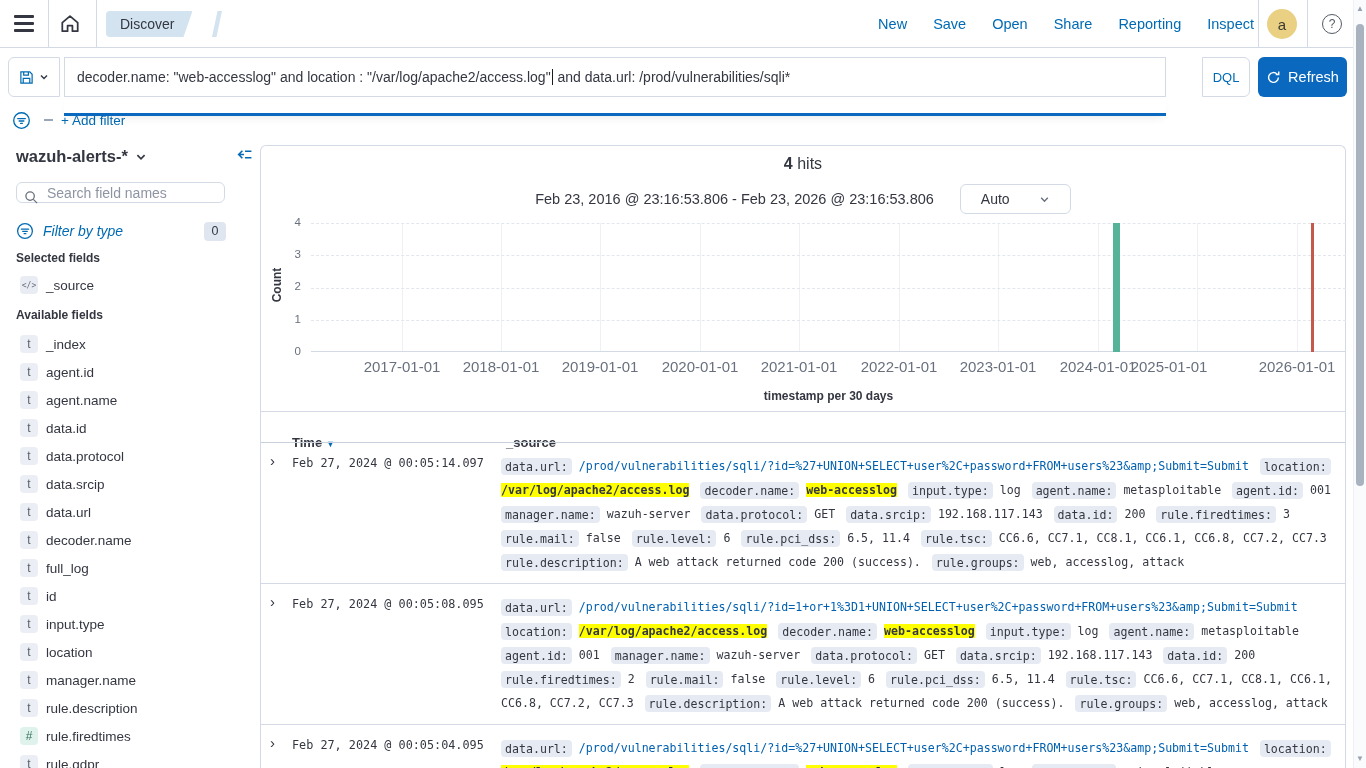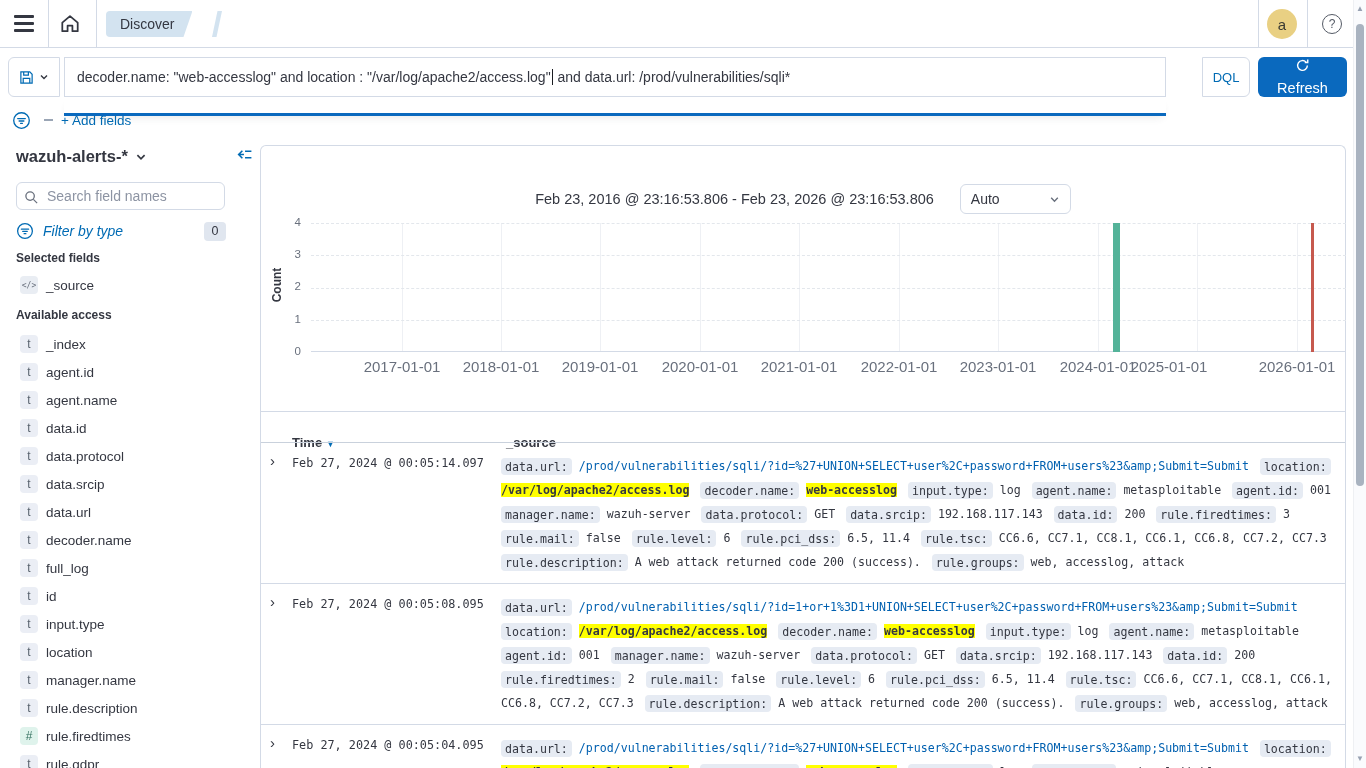--- a/index.html
+++ b/index.html
@@ -31,30 +31,30 @@
   .savequery{position:absolute;left:8px;top:57px;width:52px;height:40px;border:1px solid var(--border);
     border-radius:6px 0 0 6px;background:#fff;display:flex;align-items:center;justify-content:center;gap:5px;}
   .queryinput{position:absolute;left:64px;top:57px;width:1102px;height:40px;border:1px solid var(--border);
     background:#fff;font-size:14px;line-height:38px;padding:0 12px;white-space:nowrap;overflow:hidden;}
   .caret{display:inline-block;width:1px;height:16px;background:#1a1c21;vertical-align:-3px;margin:0 1px;}
   .dqlbox{position:absolute;left:1166px;top:57px;width:48px;height:40px;border:1px solid var(--border);
     border-radius:0 6px 6px 0;background:#fff;color:var(--link);font-size:13px;
     display:flex;align-items:center;justify-content:center;margin-left:36px;}
   .refreshbtn{position:absolute;left:1258px;top:57px;width:89px;height:40px;border:none;border-radius:6px;
     background:var(--btn);color:#fff;font-size:14.5px;font-family:"Liberation Sans",sans-serif;
-    display:flex;align-items:center;justify-content:center;gap:7px;cursor:pointer;flex-direction:column;}
+    display:flex;align-items:center;justify-content:center;gap:7px;cursor:pointer;}
   .suggestoverlay{position:absolute;left:64px;top:97px;width:1102px;height:19px;background:#fff;
     border-bottom:3px solid var(--btn);box-shadow:0 5px 8px -4px rgba(52,55,65,.12);}
   .filterrow{position:absolute;left:12px;top:110px;height:20px;display:flex;align-items:center;}
   .filterdash{width:9px;height:2px;background:#9aa5b5;margin:0 8px 0 13px;}
   .addfilter{color:var(--link);font-size:13.5px;}
   
   .idxtitle{position:absolute;left:16px;top:147px;font-size:16.5px;font-weight:bold;display:flex;align-items:center;gap:7px;}
   .collapseicon{position:absolute;left:236px;top:146px;}
-  .fieldsearch{position:absolute;left:16px;top:182px;width:209px;height:28px;border:1px solid var(--border);
+  .fieldsearch{position:absolute;left:16px;top:182px;width:209px;height:21px;border:1px solid var(--border);
     border-radius:6px;background:#fff;font-size:14px;color:var(--text);padding:0 8px 0 30px;
     font-family:"Liberation Sans",sans-serif;}
   .fieldsearch::placeholder{color:#8d94a3;}
   .searchglyph{position:absolute;left:24px;top:190px;}
   .typefilter{position:absolute;left:16px;top:221px;width:210px;height:20px;display:flex;align-items:center;gap:9px;}
   .typefilter .lbl{color:var(--link);font-size:14px;flex:1;font-style:italic;}
   .cntbadge{width:22px;height:19px;border-radius:4px;background:#e0e6ef;color:var(--text);font-size:12.5px;
     display:flex;align-items:center;justify-content:center;}
   .sideheading{position:absolute;left:16px;font-size:12px;font-weight:bold;color:var(--text);}
   .srcrow{position:absolute;left:20px;top:276px;display:flex;align-items:center;gap:8px;}
@@ -67,21 +67,21 @@
   .tok.number{background:#dff3ec;color:#357160;}
   .fielditem .fn{font-size:13.5px;color:var(--text);}
   
   .panel{position:absolute;left:260px;top:145px;width:1086px;height:624px;background:#fff;
     border:1px solid var(--border);border-bottom:none;border-radius:6px 6px 0 0;}
   .hits{position:absolute;left:0;top:9px;width:100%;text-align:center;font-size:16px;}
   .hits b{font-weight:bold;}
   .rangerow{position:absolute;left:0;top:38px;width:100%;display:flex;align-items:center;justify-content:center;gap:26px;}
   .rangetext{font-size:14.5px;}
   .intervalsel{width:111px;height:30px;border:1px solid var(--border);border-radius:6px;background:#fff;
-    display:flex;align-items:center;justify-content:space-between;padding:0 10px;font-size:14px;cursor:pointer;}
+    display:flex;align-items:center;justify-content:space-between;padding:0 20px;font-size:14px;cursor:pointer;}
   .plot{position:absolute;left:50px;top:77px;width:1035px;height:129px;border-bottom:1px solid var(--border);}
   .vg{position:absolute;top:0;bottom:0;width:1px;background:#eef0f4;}
   .hg{position:absolute;left:0;right:0;border-top:1px dashed #e3e7ec;}
   .bar{position:absolute;background:var(--green);}
   .timemarker{position:absolute;background:var(--red);}
   .ytick{position:absolute;width:40px;text-align:right;font-size:11.5px;color:var(--sub);left:0;}
   .xtick{position:absolute;width:80px;text-align:center;font-size:15px;color:var(--sub);top:212px;}
   .countlabel{position:absolute;left:-24px;top:132px;width:80px;text-align:center;font-size:12px;font-weight:bold;
     transform:rotate(-90deg);}
   .xlabel{position:absolute;left:50px;top:243px;width:1035px;text-align:center;font-size:12px;font-weight:bold;}
@@ -118,20 +118,28 @@
     </div>
   <div class="vdiv" style="left:48px"></div>
   <div class="homeicon">
     <svg width="22" height="22" viewBox="0 0 20 20">
         <path d="M3 8.8 L10 2.8 L17 8.8 V16.5 H12.2 V11.5 H7.8 V16.5 H3 Z" fill="none" stroke="#343741" stroke-width="1.6" stroke-linejoin="round"></path>
       </svg>
   </div>
   <div class="vdiv" style="left:96px"></div>
   <div class="crumb">Discover</div>
   <div class="crumbtail"></div>
+  <div class="navlinks">
+    <span>New</span>
+    <span>Save</span>
+    <span>Open</span>
+    <span>Share</span>
+    <span>Reporting</span>
+    <span>Inspect</span>
+  </div>
   <div class="vdiv" style="left:1258px"></div>
   <div class="avatar">a</div>
   <div class="vdiv" style="left:1307px"></div>
   <div class="helpbtn">?</div>
 </div>
 
 <div class="savequery">
   <svg width="15" height="15" viewBox="0 0 16 16">
       <path d="M2 2 h9.5 L14 4.5 V14 H2 Z M5 2 v3.5 h5 V2 M4.5 14 v-5 h7 v5" fill="none" stroke="#006bb4" stroke-width="1.3"></path>
     </svg>
@@ -148,21 +156,21 @@
     </svg>
   <span>Refresh</span>
 </button>
 
 <div class="filterrow">
   <svg width="19" height="19" viewBox="0 0 20 20">
       <circle cx="10" cy="10" r="8.2" fill="none" stroke="#006bb4" stroke-width="1.4"></circle>
       <path d="M6 8 h8 M7.5 10.5 h5 M9 13 h2" stroke="#006bb4" stroke-width="1.4" stroke-linecap="round"></path>
     </svg>
   <div class="filterdash"></div>
-  <span class="addfilter">+ Add fields</span>
+  <span class="addfilter">+ Add filter</span>
 </div>
 <div class="suggestoverlay"></div>
 
 <div class="idxtitle">
   <span>wazuh-alerts-*</span>
   <svg width="12" height="12" viewBox="0 0 10 10">
       <polyline points="2,3.5 5,6.5 8,3.5" fill="none" stroke="#343741" stroke-width="1.4"></polyline>
     </svg>
 </div>
 <div class="collapseicon">
@@ -184,21 +192,21 @@
       <path d="M6 8 h8 M7.5 10.5 h5 M9 13 h2" stroke="#006bb4" stroke-width="1.4" stroke-linecap="round"></path>
     </svg>
   <span class="lbl">Filter by type</span>
   <span class="cntbadge">0</span>
 </div>
 <div class="sideheading" style="top:251px">Selected fields</div>
 <div class="srcrow">
   <span class="srcicon">&lt;/&gt;</span>
   <span style="font-size:13.5px">_source</span>
 </div>
-<div class="sideheading" style="top:308px">Available access</div>
+<div class="sideheading" style="top:308px">Available fields</div>
 <div class="fieldlist">
   <div class="fielditem">
       <span class="tok string">t</span>
       <span class="fn">_index</span>
     </div>
   <div class="fielditem">
       <span class="tok string">t</span>
       <span class="fn">agent.id</span>
     </div>
   <div class="fielditem">
@@ -253,20 +261,21 @@
       <span class="tok number">#</span>
       <span class="fn">rule.firedtimes</span>
     </div>
   <div class="fielditem">
       <span class="tok string">t</span>
       <span class="fn">rule.gdpr</span>
     </div>
 </div>
 
 <div class="panel">
+  <div class="hits"><b>4</b> <span>hits</span></div>
   <div class="rangerow">
     <span class="rangetext">Feb 23, 2016 @ 23:16:53.806 - Feb 23, 2026 @ 23:16:53.806</span>
     <span class="intervalsel">
       <span>Auto</span>
       <svg width="11" height="11" viewBox="0 0 10 10">
           <polyline points="2,3.5 5,6.5 8,3.5" fill="none" stroke="#69707d" stroke-width="1.3"></polyline>
         </svg>
     </span>
   </div>
 
@@ -299,20 +308,21 @@
   <span class="xtick" style="left:101px">2017-01-01</span>
   <span class="xtick" style="left:200px">2018-01-01</span>
   <span class="xtick" style="left:299px">2019-01-01</span>
   <span class="xtick" style="left:399px">2020-01-01</span>
   <span class="xtick" style="left:498px">2021-01-01</span>
   <span class="xtick" style="left:598px">2022-01-01</span>
   <span class="xtick" style="left:697px">2023-01-01</span>
   <span class="xtick" style="left:797px">2024-01-01</span>
   <span class="xtick" style="left:868px">2025-01-01</span>
   <span class="xtick" style="left:996px">2026-01-01</span>
+  <div class="xlabel">timestamp per 30 days</div>
 
   <div class="tdiv1"></div>
   <div class="thead">
     <span class="th-time"><span>Time</span><span class="sortarrow">▼</span></span>
     <span class="th-source">_source</span>
   </div>
   <div class="thdiv"></div>
 
   <div class="rows">
     <div class="docrow">

